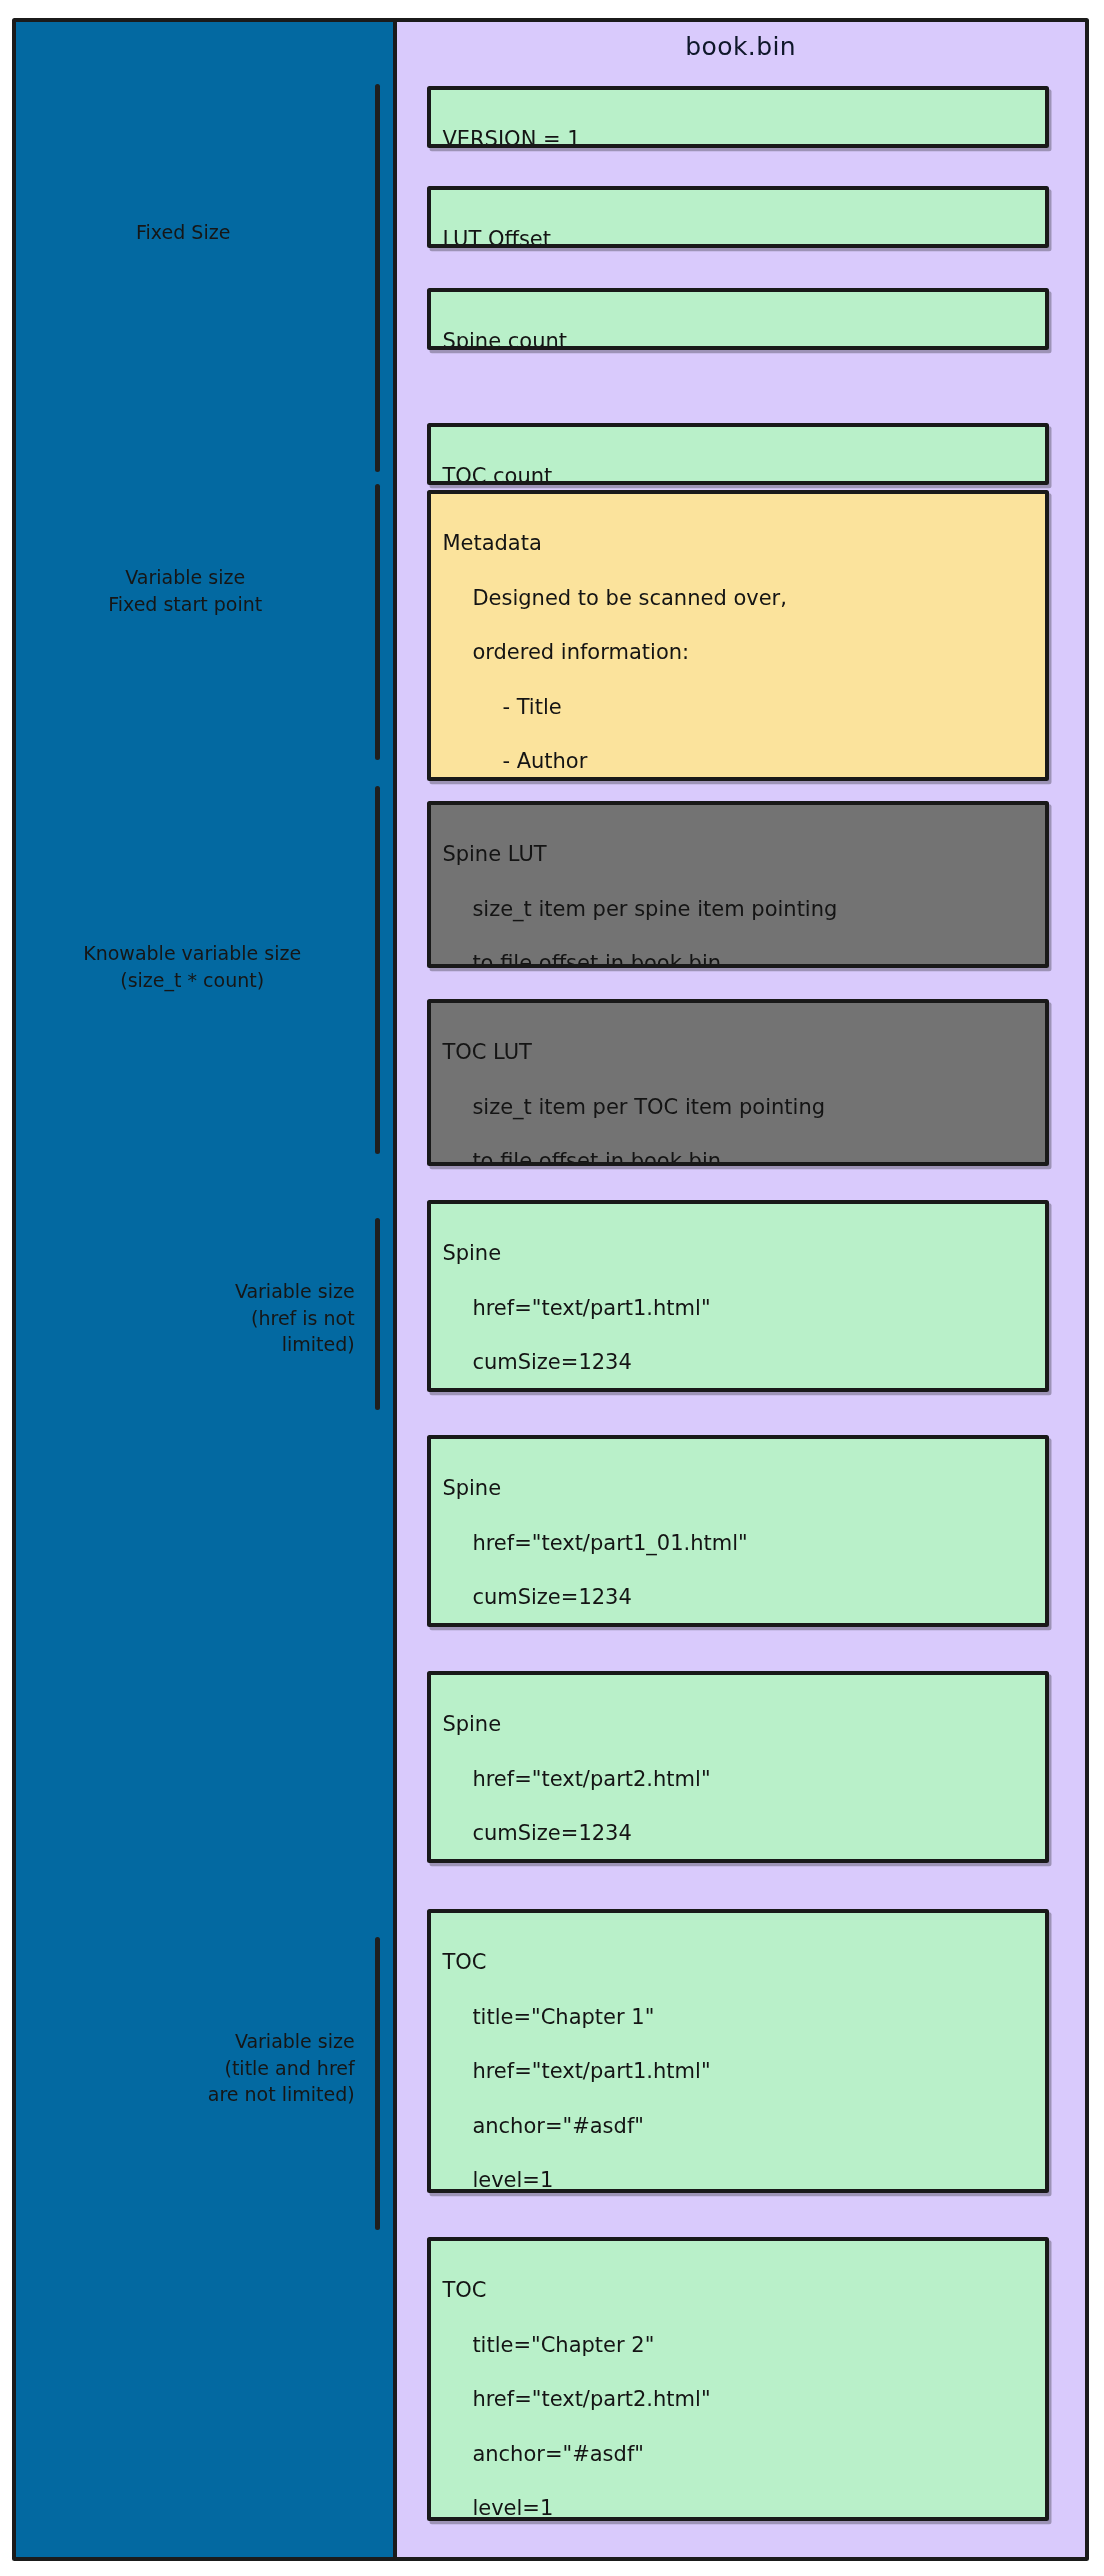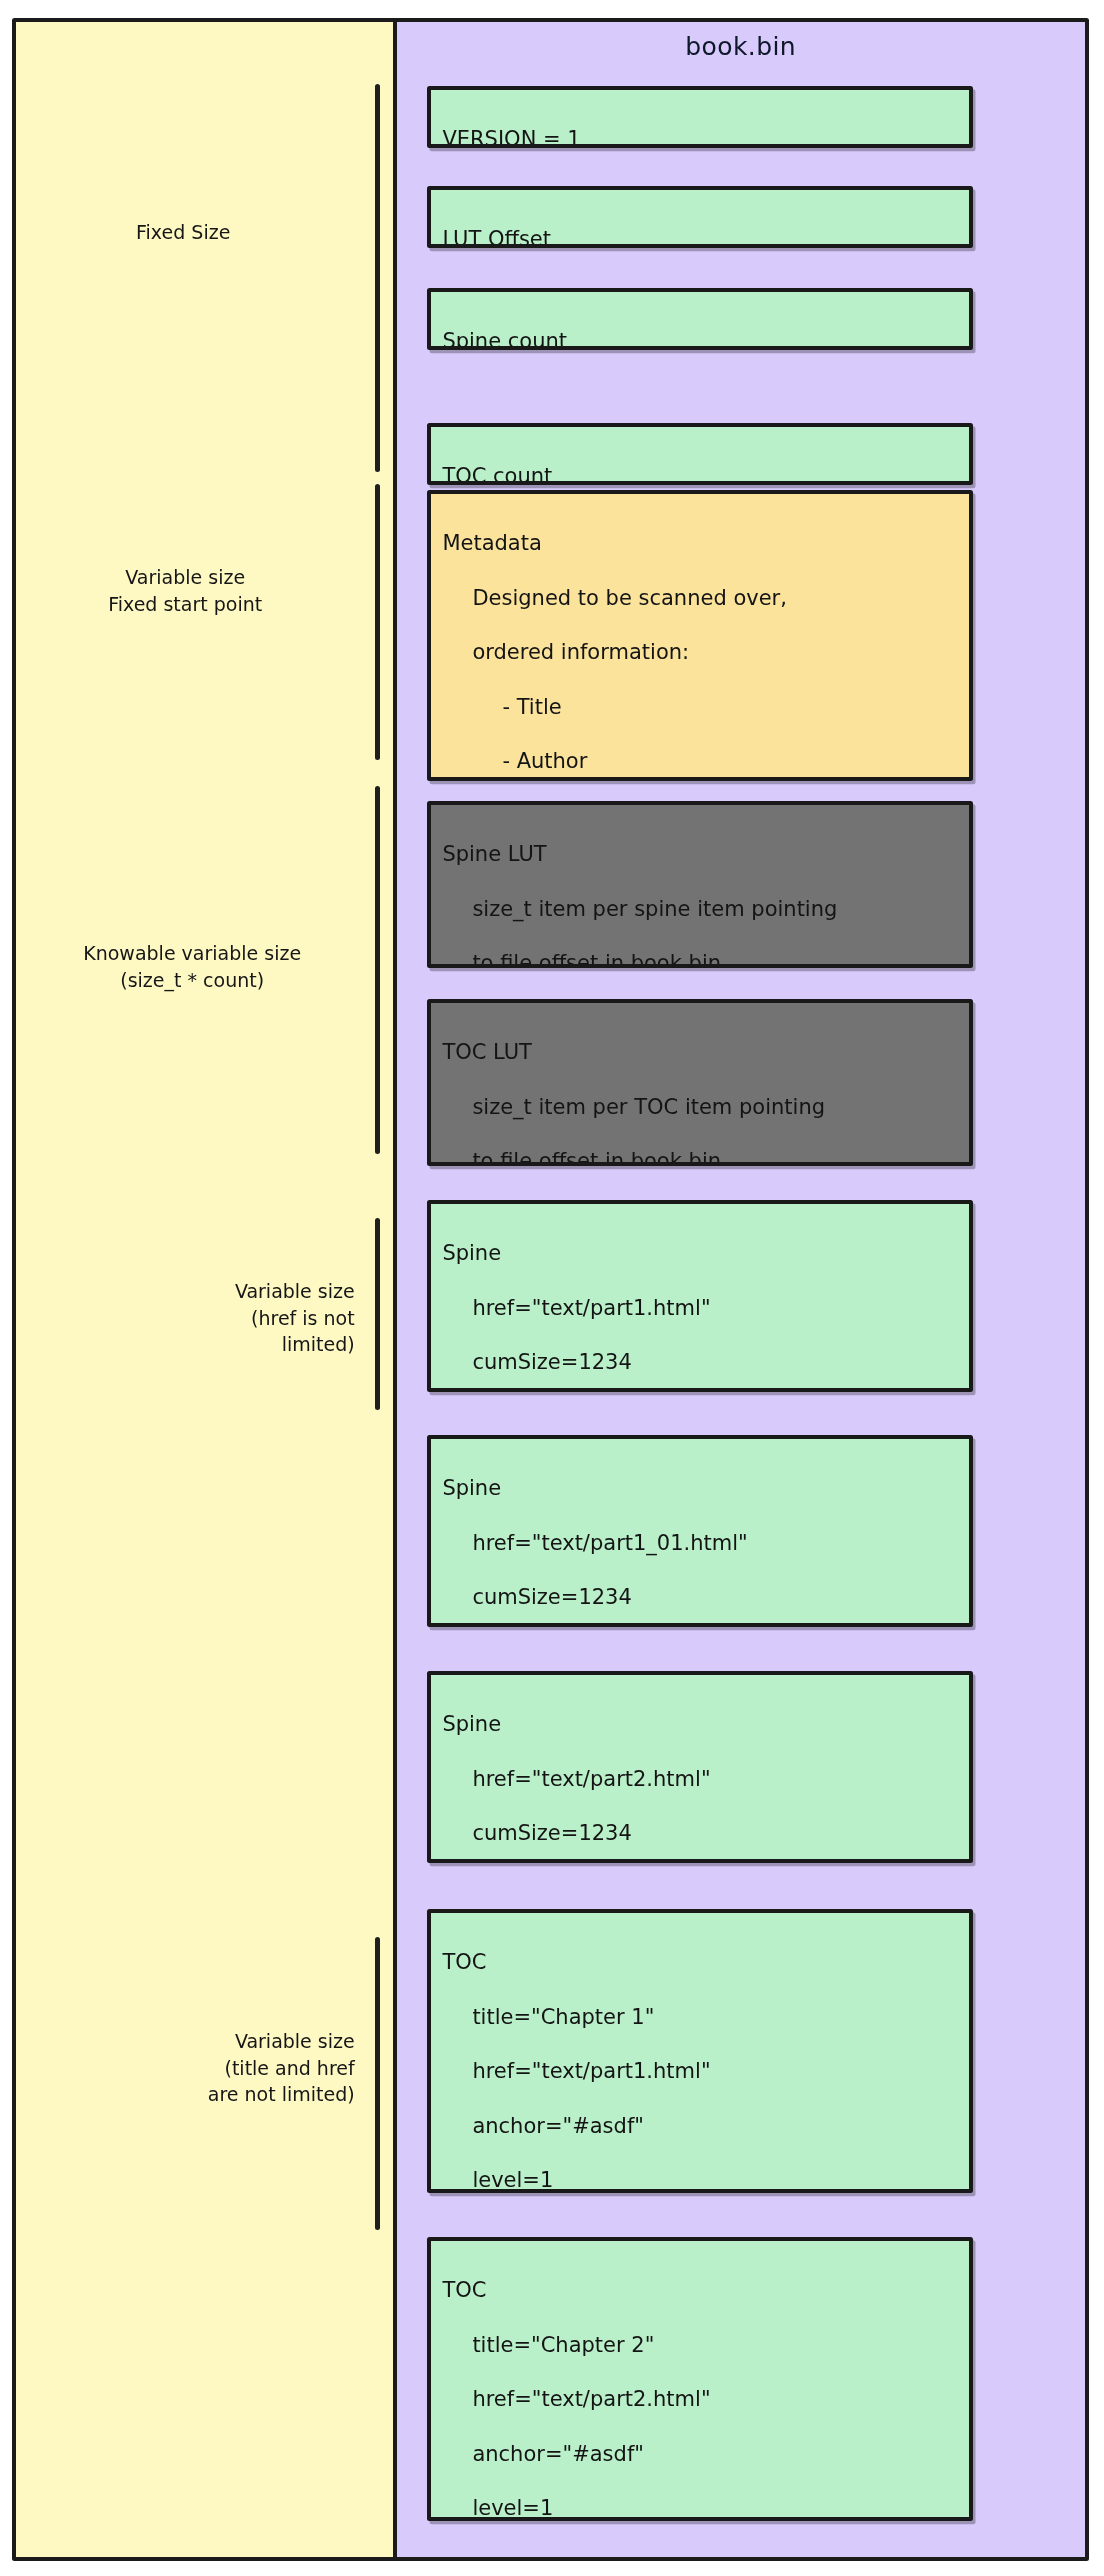--- a/index.html
+++ b/index.html
@@ -22,21 +22,21 @@
     left:11.7px; top:18.4px;
     width:1077px; height:2543px;
     border:4.2px solid #1b1b1b;
     border-radius:2.5px;
     box-sizing:border-box;
     display:flex;
   }
 
   .left-col{
     width:381px;
-    background:#fef9c3;
+    background:#0369a1;
     position:relative;
     flex:0 0 381px;
     border-right:4.2px solid #1b1b1b;
     box-sizing:border-box;
     padding-left:20px;
   }
 
   .right-col{
     flex:1 1 auto;
     background:#d9cafc;
@@ -70,21 +70,21 @@
     width:5px;
     background:#1f1f1f;
     border-radius:3.3px;
     left:359px;
   }
 
   
   .box{
     position:absolute;
     left:30px;
-    width:546px;
+    width:622px;
     border:4.2px solid #191919;
     border-radius:2.5px;
     box-sizing:border-box;
     box-shadow:2.5px 3.3px 0 rgba(20,20,20,.30);
     padding:8.4px 11.7px 8.4px 11.7px;
     color:#141414;
     font-size:21px;
     line-height:1.30;
     white-space:pre-line;
     overflow:hidden;

